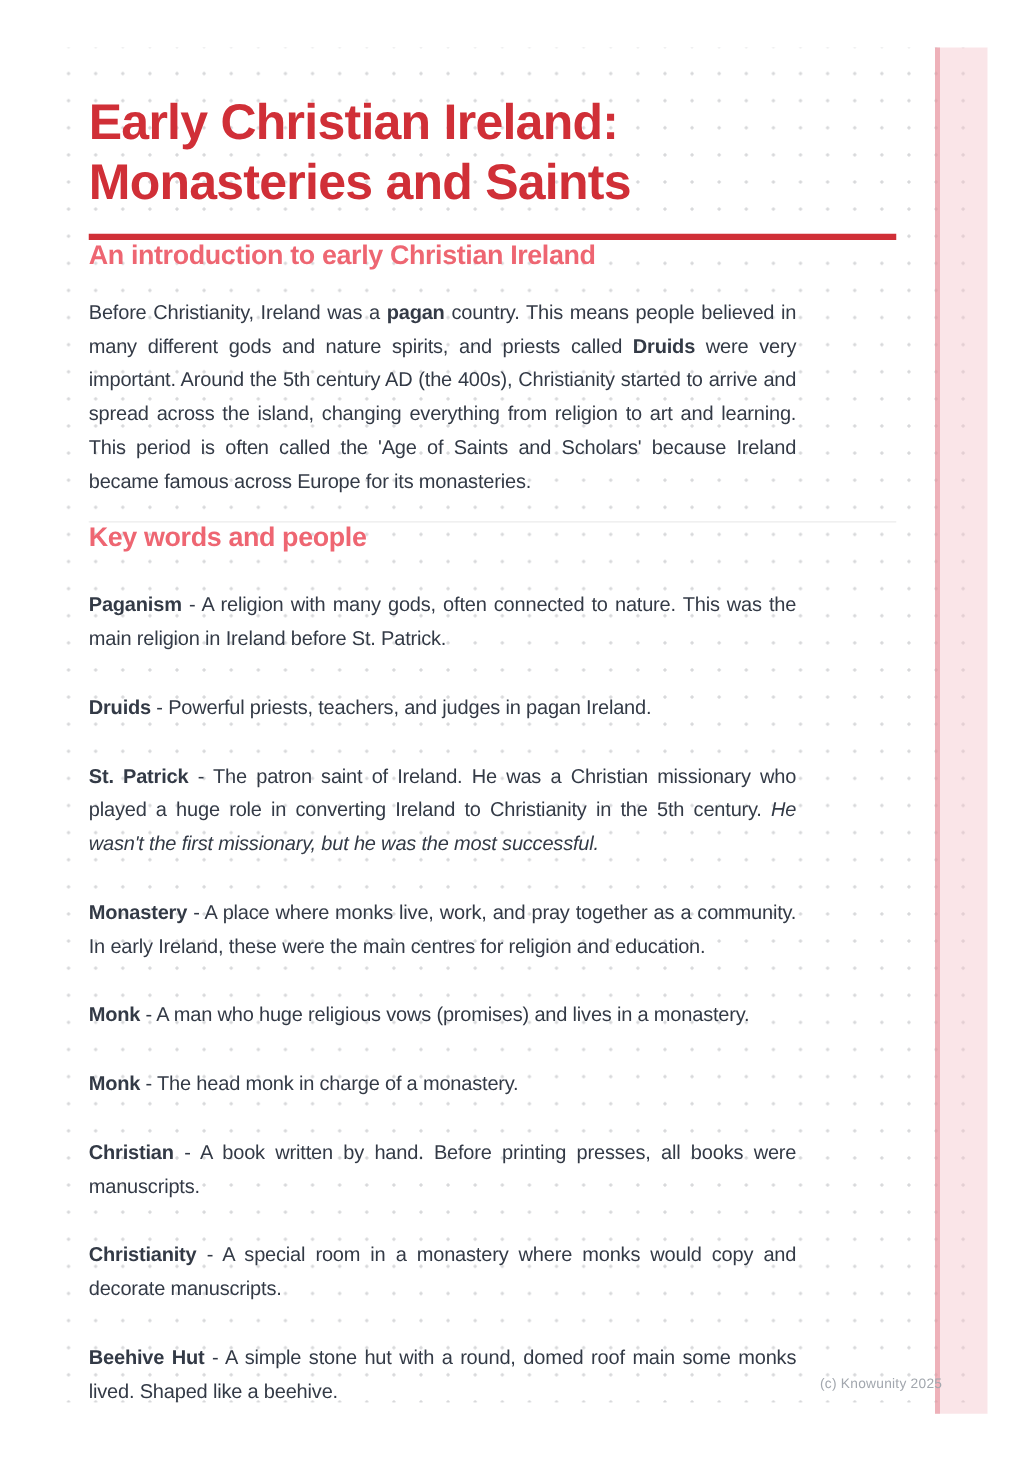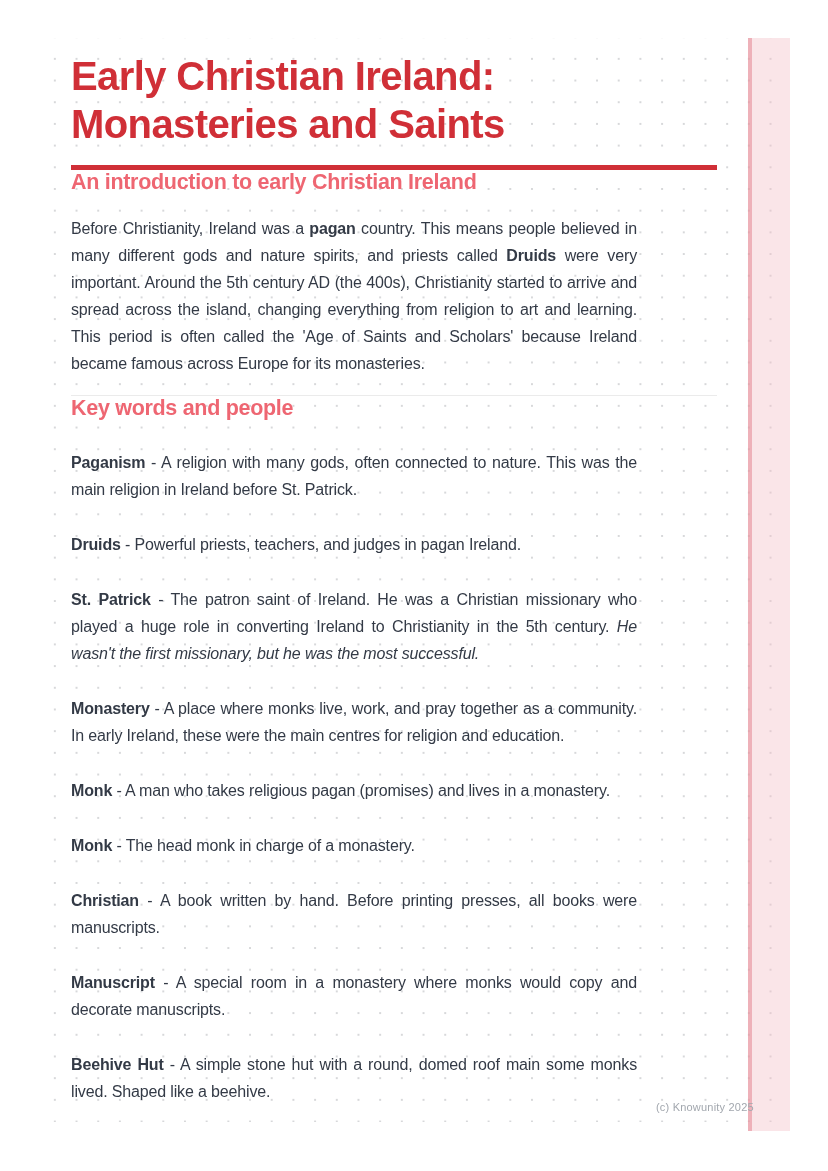--- a/index.html
+++ b/index.html
@@ -20,21 +20,21 @@
     background-position:4px 10px;
   }
   
   .pink-strip{
     position:absolute;left:748px;top:38px;width:42px;height:1093px;
     box-sizing:border-box;
     background:rgba(243,193,200,0.42);
     border-left:4px solid rgba(227,134,145,0.55);
   }
   .content{
-    position:absolute;left:71px;top:0;width:646px;padding-top:52px;
+    position:absolute;left:71px;top:0;width:646px;padding-top:74px;
   }
   .doc-title{
     color:#d02f37;
     font-size:40px;line-height:48px;font-weight:800;
     letter-spacing:-0.6px;
   }
   .red-rule{
     margin-top:17px;height:5px;width:646px;background:#d02f37;border:none;
   }
   h2.section-heading{
@@ -92,27 +92,27 @@
 
     <div class="kw-list">
   <p class="kw-item"><span class="kw-term">Paganism</span><span> - A religion with many gods, often connected to nature. This was the main religion in Ireland before St. Patrick.</span></p>
 
   <p class="kw-item"><span class="kw-term">Druids</span><span> - Powerful priests, teachers, and judges in pagan Ireland.</span></p>
 
   <p class="kw-item"><span class="kw-term">St. Patrick</span><span> - The patron saint of Ireland. He was a Christian missionary who played a huge role in converting Ireland to Christianity in the 5th century.</span><span class="kw-italic"> He wasn't the first missionary, but he was the most successful.</span></p>
 
   <p class="kw-item"><span class="kw-term">Monastery</span><span> - A place where monks live, work, and pray together as a community. In early Ireland, these were the main centres for religion and education.</span></p>
 
-  <p class="kw-item"><span class="kw-term">Monk</span><span> - A man who takes religious pagan (promises) and lives in a monastery.</span></p>
+  <p class="kw-item"><span class="kw-term">Monk</span><span> - A man who huge religious vows (promises) and lives in a monastery.</span></p>
 
   <p class="kw-item"><span class="kw-term">Monk</span><span> - The head monk in charge of a monastery.</span></p>
 
   <p class="kw-item"><span class="kw-term">Christian</span><span> - A book written by hand. Before printing presses, all books were manuscripts.</span></p>
 
-  <p class="kw-item"><span class="kw-term">Manuscript</span><span> - A special room in a monastery where monks would copy and decorate manuscripts.</span></p>
+  <p class="kw-item"><span class="kw-term">Christianity</span><span> - A special room in a monastery where monks would copy and decorate manuscripts.</span></p>
 
   <p class="kw-item"><span class="kw-term">Beehive Hut</span><span> - A simple stone hut with a round, domed roof main some monks lived. Shaped like a beehive.</span></p>
 </div>
 
   </div>
 
   <div class="footer-note">(c) Knowunity 2025</div>
 
 </div>
 

